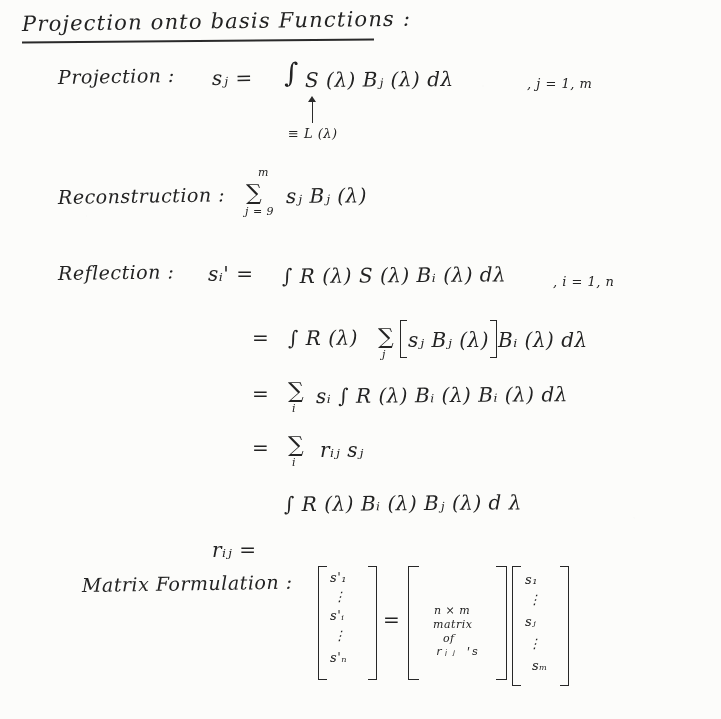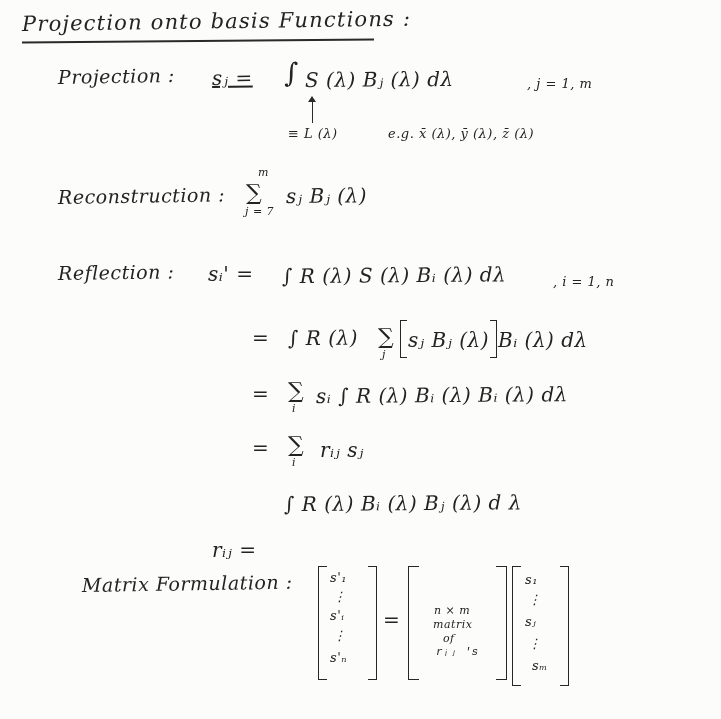--- a/index.html
+++ b/index.html
@@ -98,35 +98,34 @@
 </style>
 </head>
 <body>
 
 <div class="page">
 
   <div class="hw title" style="left:22px; top:12px; transform: rotate(-0.8deg);">Projection onto basis Functions :</div>
   <div class="title-underline" style="left:22px; top:40px; width:352px;"></div>
 
   <div class="hw lbl" style="left:58px; top:66px; transform: rotate(-1deg);">Projection :</div>
-  <div class="hw eq" style="left:212px; top:66px; transform: rotate(-0.6deg); text-decoration: underline;">sⱼ  =</div>
+  <div class="hw eq" style="left:212px; top:66px; transform: rotate(-0.6deg);">sⱼ  =</div>
   <div class="hw intg" style="left:284px; top:62px;">∫</div>
   <div class="hw eq" style="left:305px; top:68px; transform: rotate(-0.4deg);">S (λ) Bⱼ (λ) dλ</div>
   <div class="hw small" style="left:527px; top:76px;">, j = 1, m</div>
 
   <div class="arrow-up" style="left:312px; top:101px; height:22px;"></div>
   <div class="arrow-head" style="left:308px; top:96px;"></div>
   <div class="hw small" style="left:288px; top:126px;">≡ L (λ)</div>
 
-  <div class="hw small" style="left:388px; top:126px;">e.g.  x̄ (λ), ȳ (λ), z̄ (λ)</div>
 
   <div class="hw lbl" style="left:58px; top:186px; transform: rotate(-0.9deg);">Reconstruction :</div>
   <div class="hw tiny" style="left:258px; top:166px;">m</div>
   <div class="hw sigma" style="left:246px; top:180px;">∑</div>
-  <div class="hw tiny" style="left:245px; top:205px;">j = 7</div>
+  <div class="hw tiny" style="left:245px; top:205px;">j = 9</div>
   <div class="hw eq" style="left:286px; top:184px; transform: rotate(-0.4deg);">sⱼ  Bⱼ (λ)</div>
 
   <div class="hw lbl" style="left:58px; top:262px; transform: rotate(-0.8deg);">Reflection :</div>
 
   <div class="hw eq" style="left:208px; top:262px;">sᵢ'  =</div>
   <div class="hw eq" style="left:282px; top:264px; transform: rotate(-0.4deg);">∫ R (λ) S (λ) Bᵢ (λ) dλ</div>
   <div class="hw small" style="left:553px; top:274px;">, i = 1, n</div>
 
   <div class="hw eq" style="left:252px; top:326px;">=</div>
   <div class="hw eq" style="left:288px; top:326px; transform: rotate(-0.4deg);">∫ R (λ)</div>

